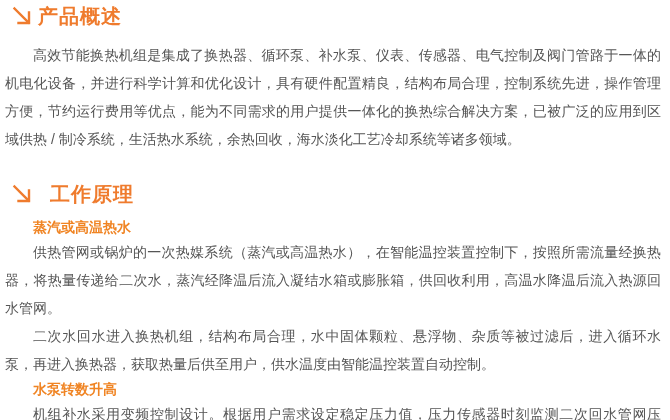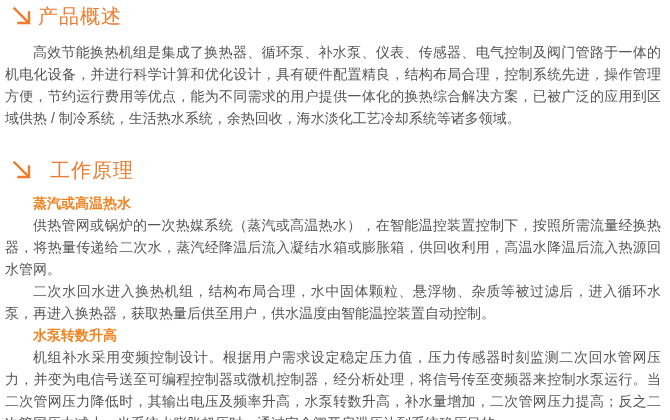--- a/index.html
+++ b/index.html
@@ -21,42 +21,42 @@
     background: var(--page-bg, #ffffff);
   }
   .section-heading {
     display: flex;
     align-items: center;
     margin: 0;
     padding-left: 6px;
     color: var(--accent, #ef7b2d);
     font-size: 20px;
     line-height: 26px;
-    font-weight: 400;
+    font-weight: 700;
     letter-spacing: 1px;
   }
   .section-heading.second {
     margin-top: 28px;
     gap: 12px;
   }
   .arrow-icon {
     width: 22px;
     height: 22px;
     margin-right: 5px;
     flex: 0 0 auto;
   }
   .arrow-icon svg {
     display: block;
     width: 22px;
     height: 22px;
   }
   p.body-text {
     margin: 0;
     font-size: 14px;
-    line-height: 22px;
+    line-height: 28px;
     color: var(--body-color, #555555);
     text-align: justify;
     text-indent: 2em;
   }
   p.body-text.first {
     margin-top: 12px;
   }
   .subheading {
     margin: 0;
     padding-left: 2em;

